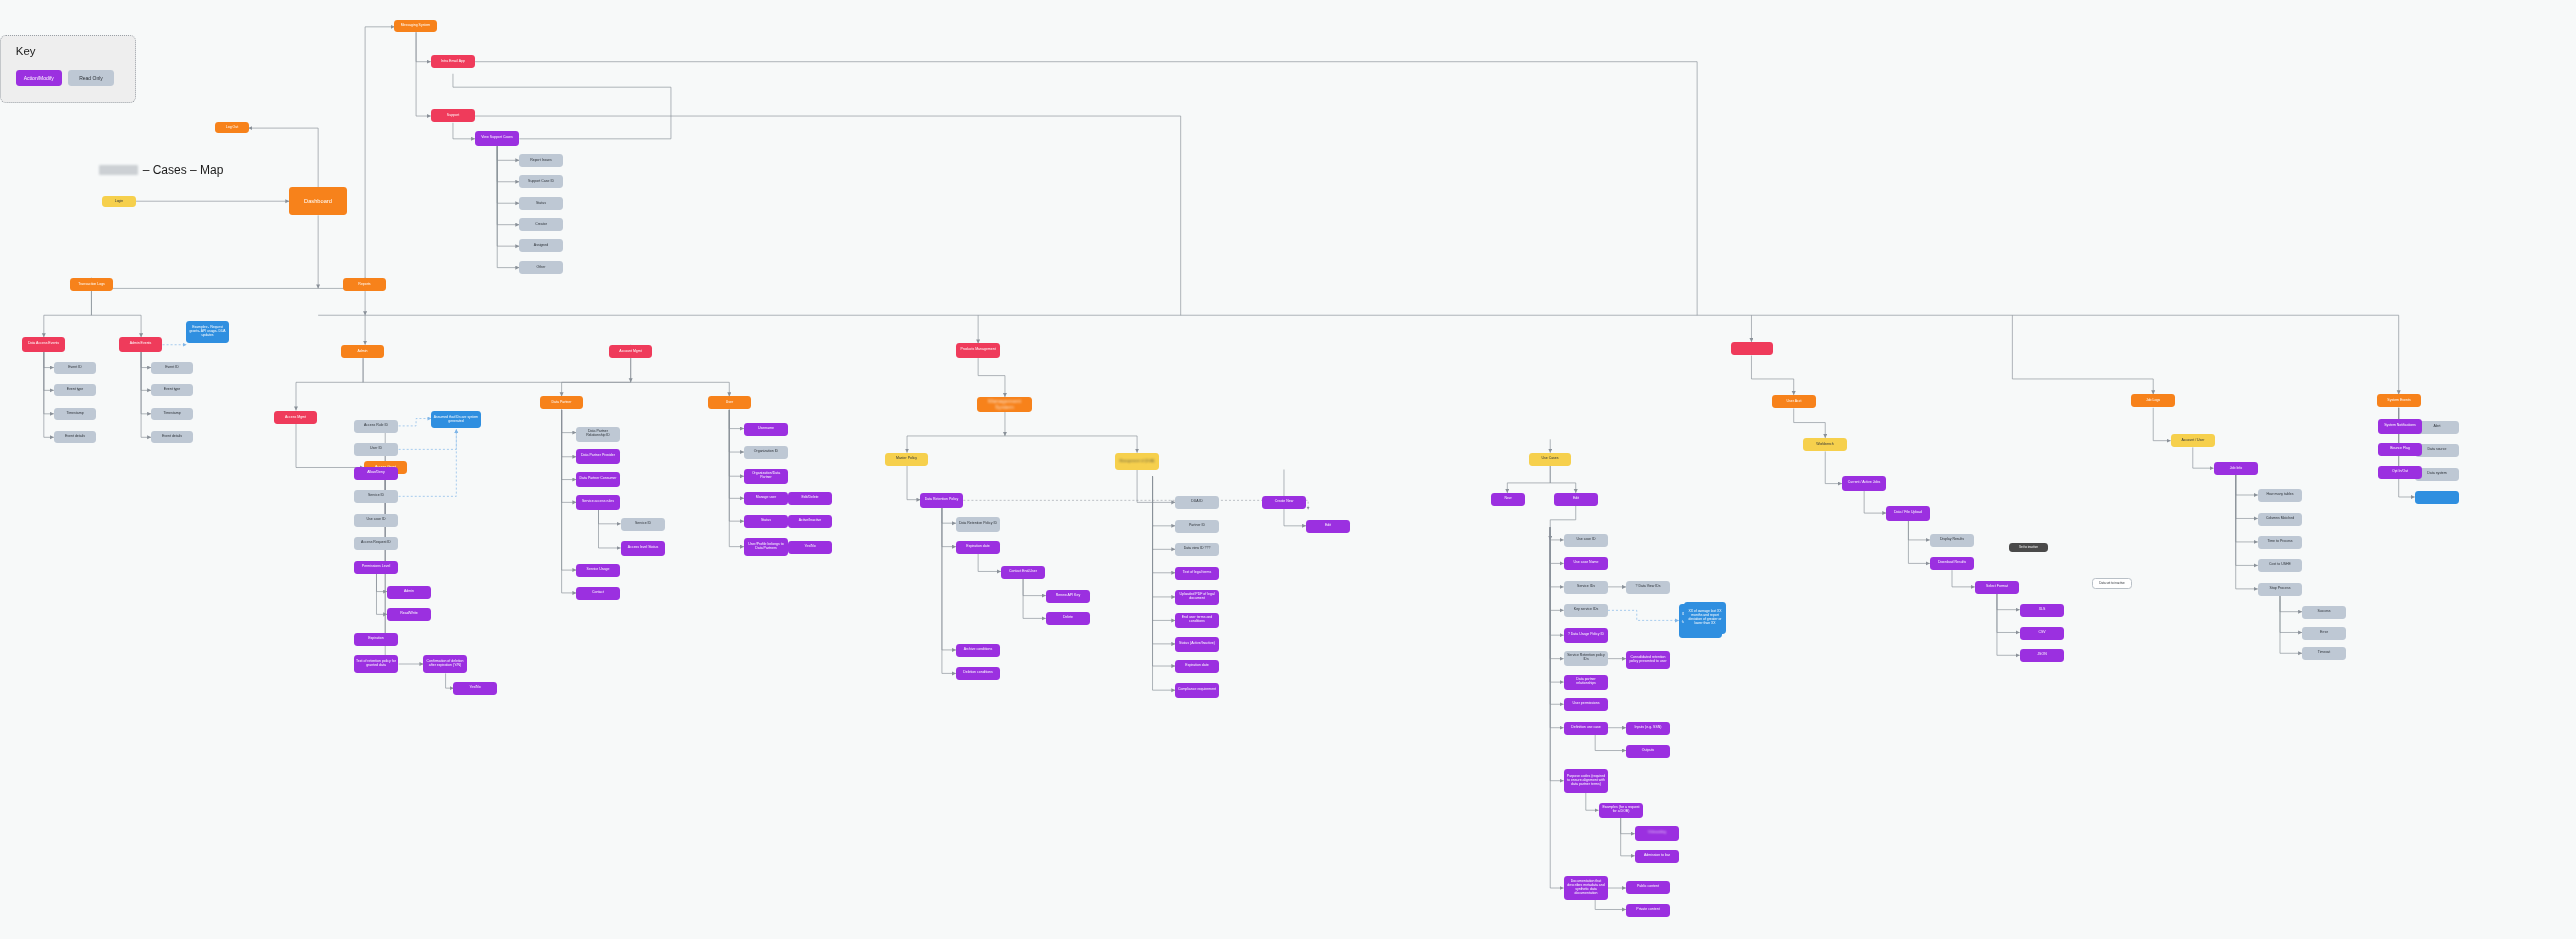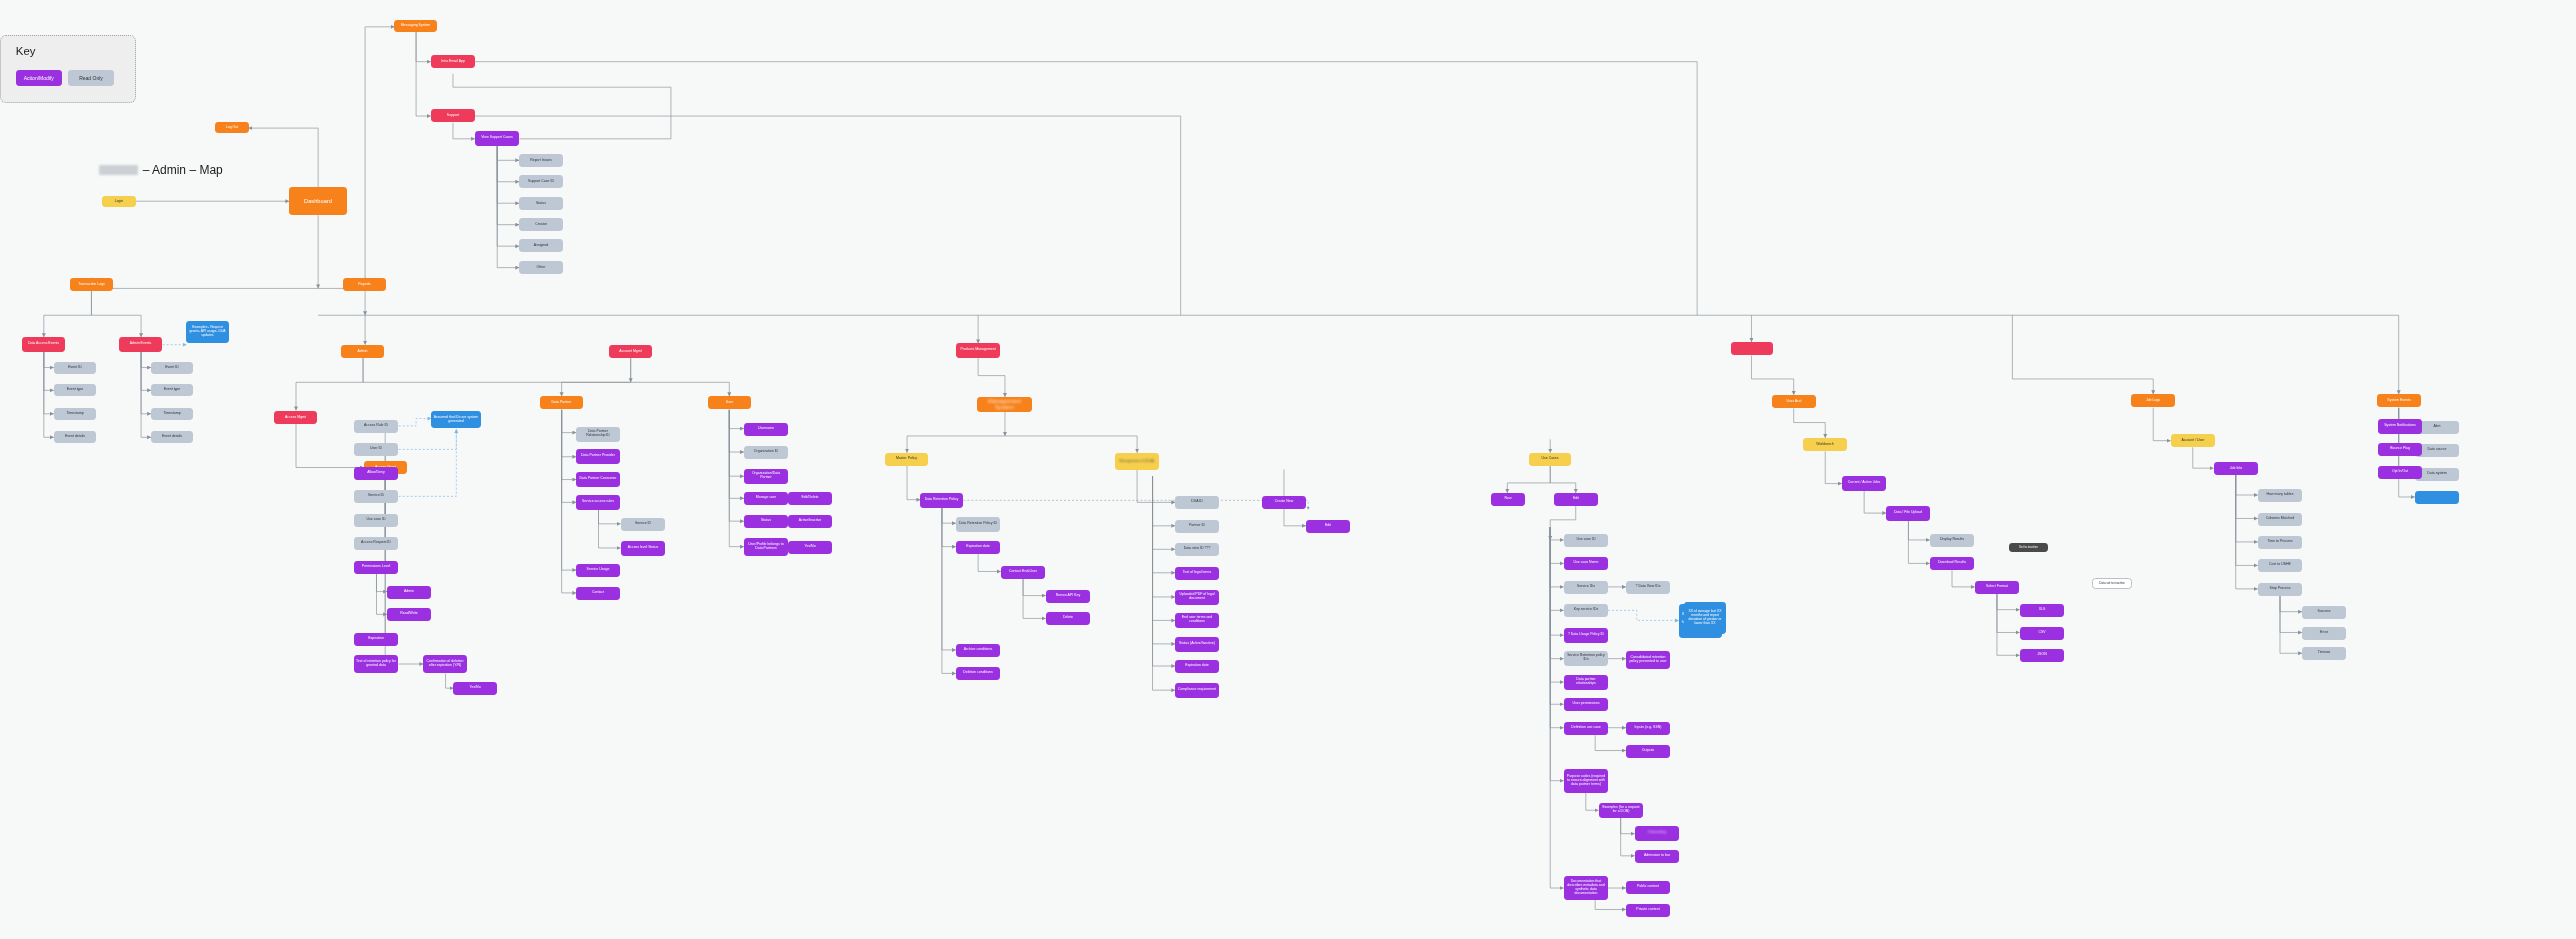--- a/index.html
+++ b/index.html
@@ -221,21 +221,21 @@
   </svg>
 
   <div id="key-box">
     <div id="key-title">Key</div>
     <div class="key-chip" id="key-chip-action">Action/Modify</div>
     <div class="key-chip" id="key-chip-read">Read Only</div>
   </div>
 
   <div id="map-title">
     <span id="title-redaction"></span>
-    <span>– Admin – Map</span>
+    <span>– Cases – Map</span>
   </div>
 
   <div id="nodes">
       <div class="node n-yellow" style="left: 102px; top: 196px; width: 34px; height: 11.4px; font-size: 3.5px;">
         <span>Login</span>
       </div>
       <div class="node n-orange" style="left: 215px; top: 122px; width: 34px; height: 11.4px; font-size: 3.5px;">
         <span>Log Out</span>
       </div>
       <div class="node n-orange" style="left: 289px; top: 187px; width: 58px; height: 28px;">

